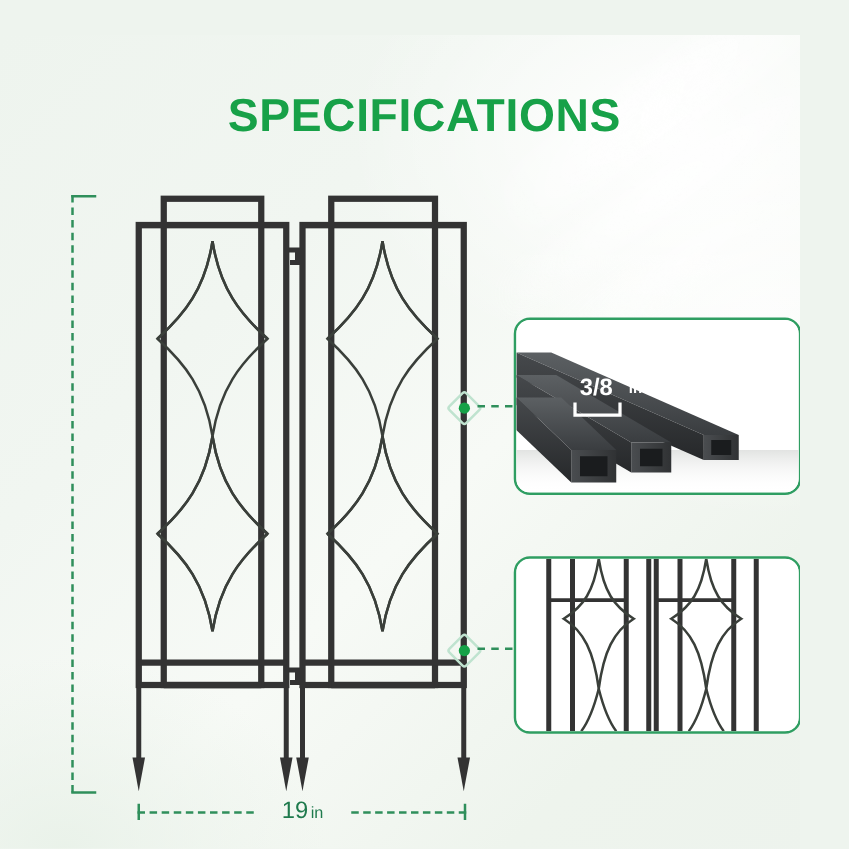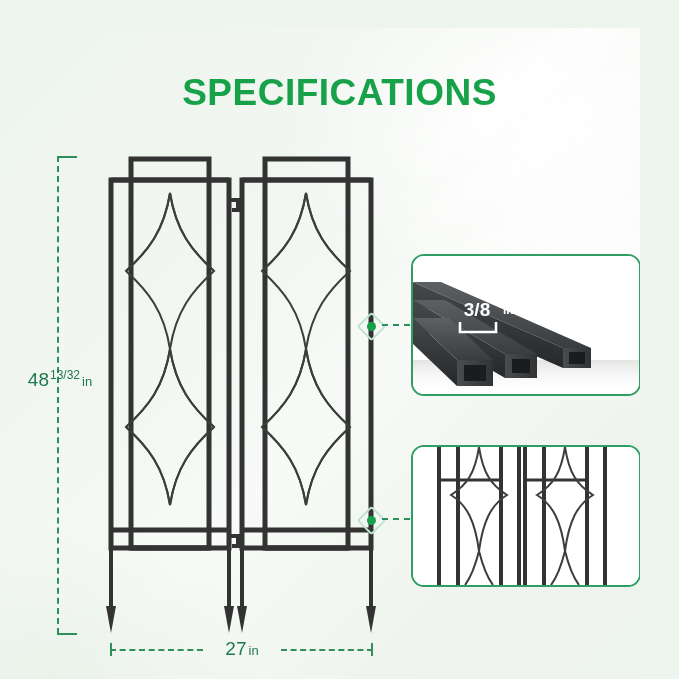--- a/index.html
+++ b/index.html
@@ -168,27 +168,26 @@
 
   <div class="streak" id="streak1"></div>
   <div class="streak" id="streak2"></div>
   <div class="streak" id="streak3"></div>
 
   <div id="title">SPECIFICATIONS</div>
 
   <div class="dim-v-line"></div>
   <div class="dim-tick" id="dim-tick-top"></div>
   <div class="dim-tick" id="dim-tick-bottom"></div>
-  <div id="dim-height-label"><span>48</span><span class="frac">13/32</span><span class="unit">in</span></div>
 
   <div class="dim-h-left"></div>
   <div class="dim-h-right"></div>
   <div class="dim-h-end" id="dim-end-left"></div>
   <div class="dim-h-end" id="dim-end-right"></div>
-  <div id="dim-width-label"><span>27</span><span class="unit">in</span></div>
+  <div id="dim-width-label"><span>19</span><span class="unit">in</span></div>
 
   <svg id="trellis" viewBox="0 0 679 679">
     <defs>
       <g id="diamond-motif">
 
         <path d="M 0,-78 C 6,-40 22,-20 44,0 C 22,20 6,40 0,78 C -6,40 -22,20 -44,0 C -22,-20 -6,-40 0,-78 Z" fill="none" stroke="#3a3f3a" stroke-width="2"></path>
       </g>
     </defs>
 
     <g>

